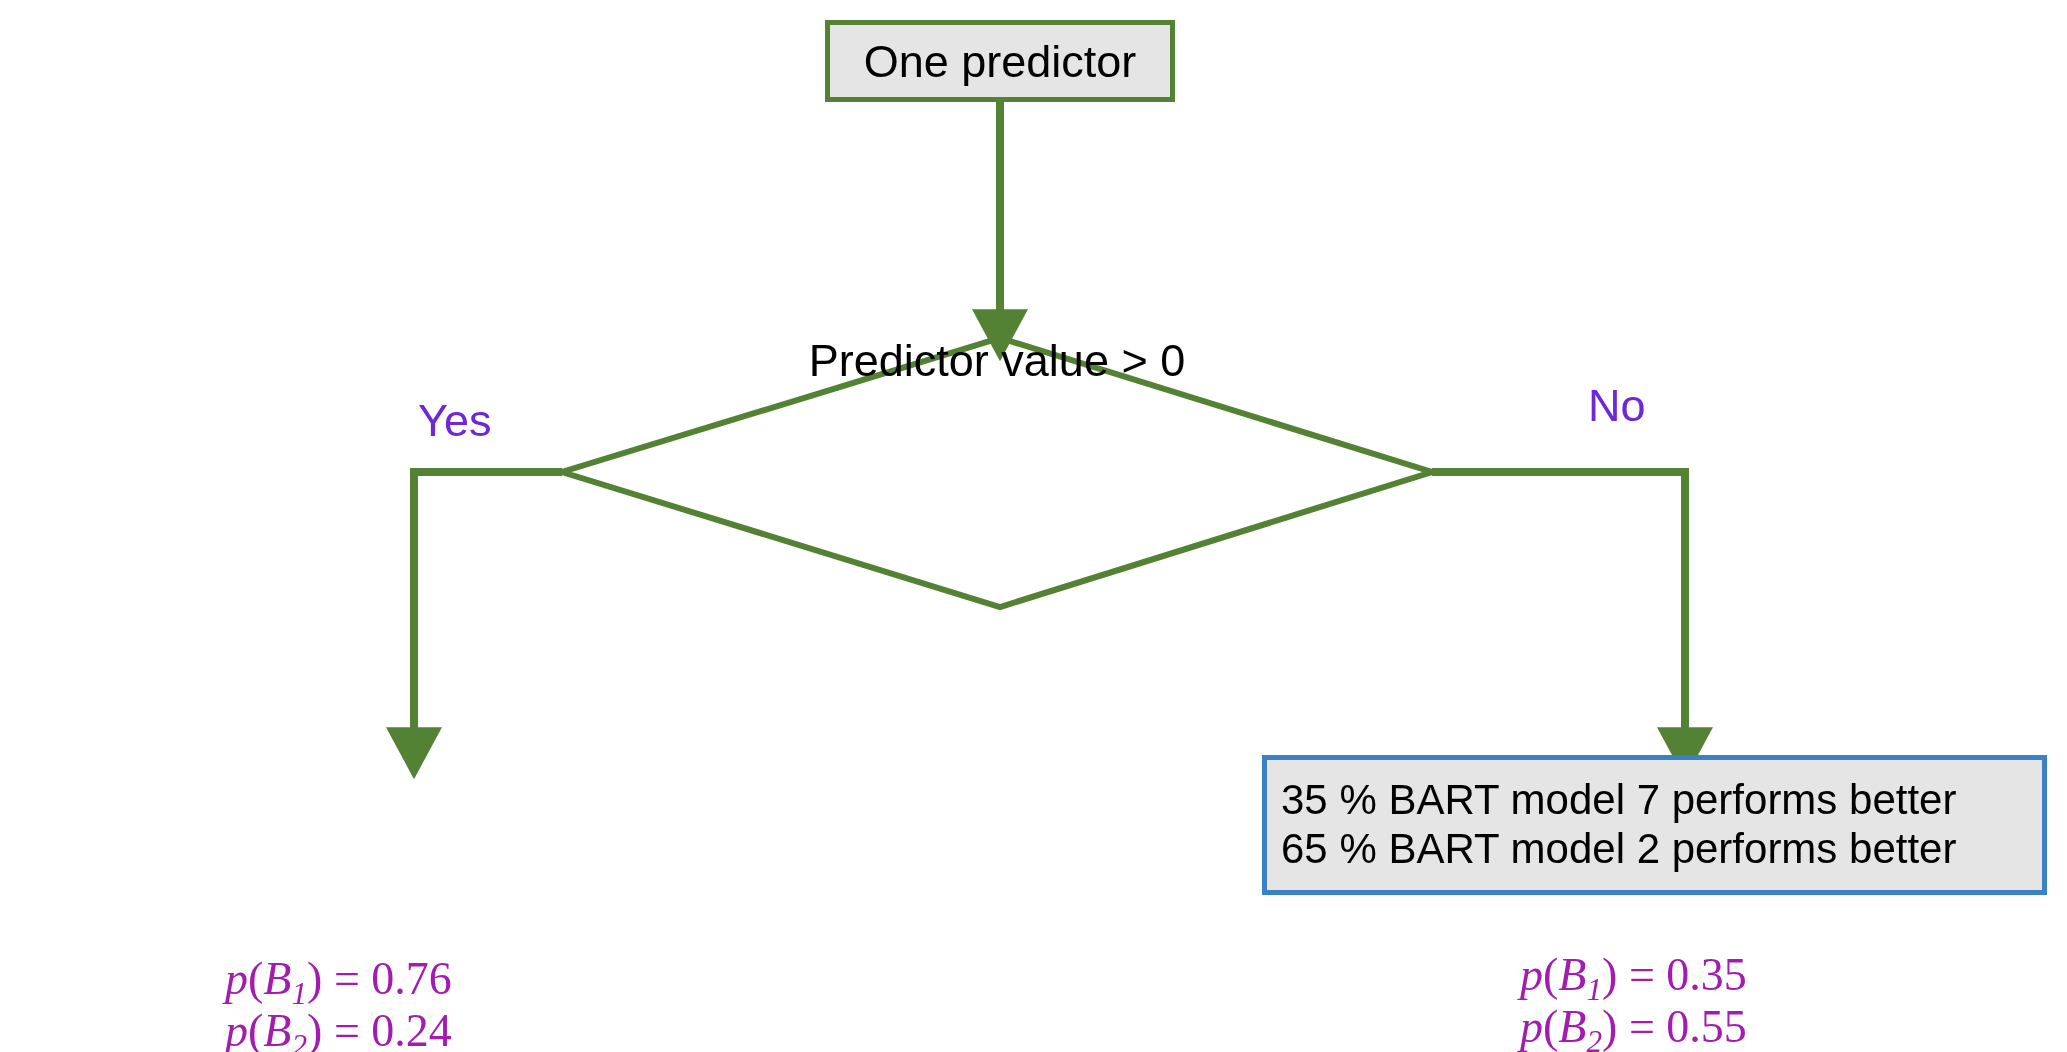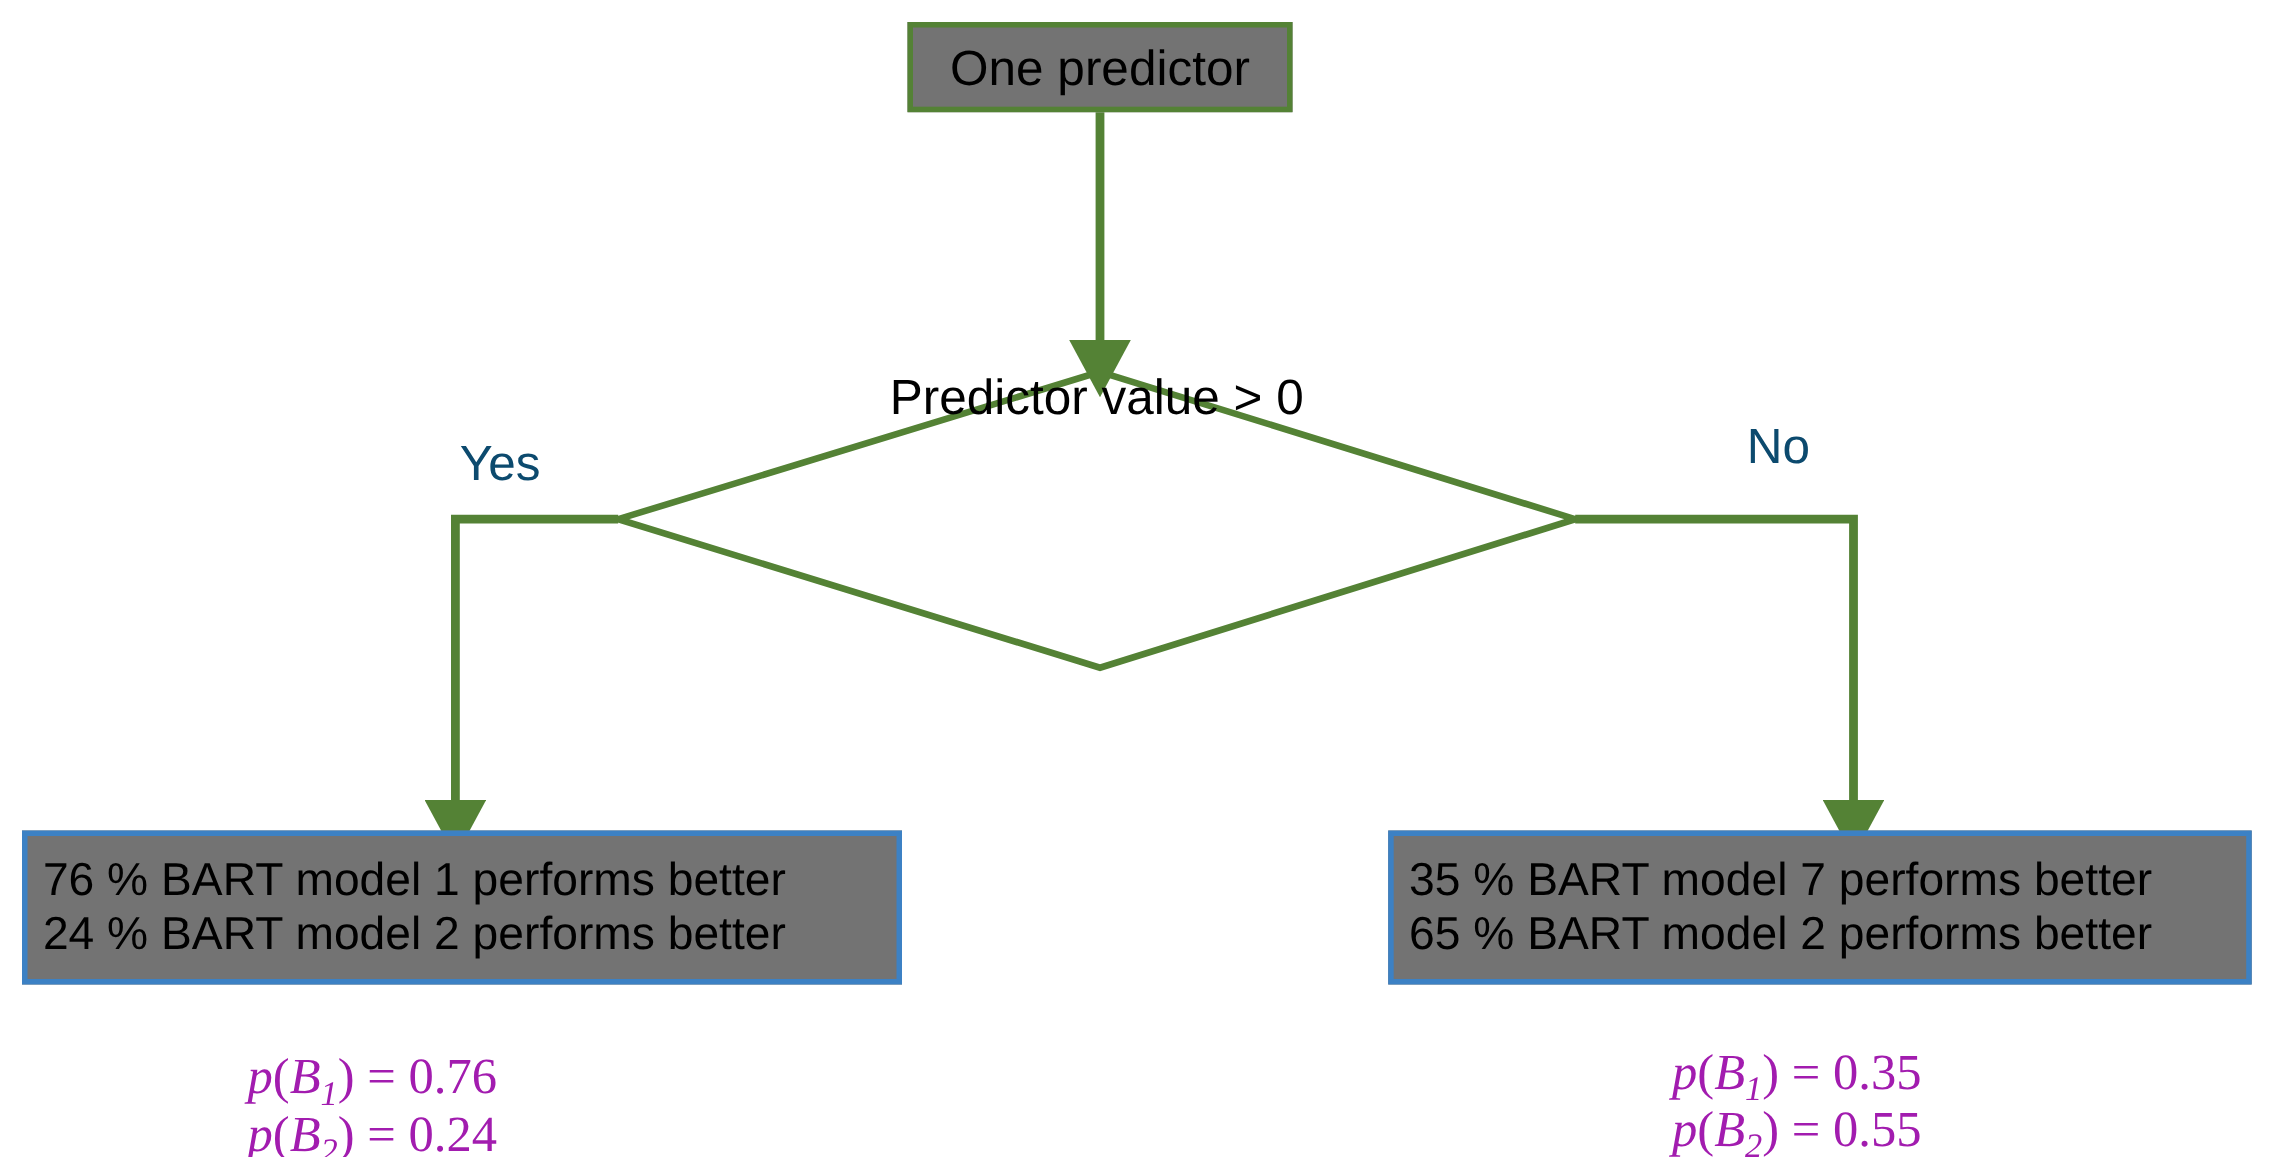--- a/index.html
+++ b/index.html
@@ -20,21 +20,21 @@
     left: 0;
     top: 0;
     width: 2067px;
     height: 1052px;
   }
 
   
   .node {
     position: absolute;
     box-sizing: border-box;
-    background: #737373;
+    background: #e5e5e5;
     display: flex;
     align-items: center;
     justify-content: center;
   }
 
   .proc-node {
     border: 5px solid #548235;
   }
   #node-one-predictor {
     left: 825px;
@@ -65,21 +65,21 @@
     font-size: 45px;
     color: #000000;
     line-height: 1;
     white-space: nowrap;
   }
 
   
   .branch-label {
     position: absolute;
     font-size: 45px;
-    color: #0c4a6e;
+    color: #6d28d9;
     line-height: 1;
     white-space: nowrap;
   }
   #branch-label-yes { left: 418px; top: 398px; }
   #branch-label-no  { left: 1588px; top: 383px; }
 
   
   .result-node {
     border: 5px solid #3C81C4;
     flex-direction: column;
@@ -162,24 +162,20 @@
     <span class="proc-label">One predictor</span>
   </div>
 
   <div id="decision-label-wrap">
     <span class="decision-label">Predictor value &gt; 0</span>
   </div>
 
   <span class="branch-label" id="branch-label-yes">Yes</span>
   <span class="branch-label" id="branch-label-no">No</span>
 
-  <div class="node result-node" id="node-result-left">
-    <span class="result-line">76 % BART model 1 performs better</span>
-    <span class="result-line">24 % BART model 2 performs better</span>
-  </div>
 
   <div class="node result-node" id="node-result-right">
     <span class="result-line">35 % BART model 7 performs better</span>
     <span class="result-line">65 % BART model 2 performs better</span>
   </div>
 
   <div class="math-block" id="math-left">
     <span class="math-line">
       <span class="math-var">p</span><span class="math-op">(</span><span class="math-var">B</span><span class="math-sub">1</span><span class="math-op">)</span><span class="math-op"> = </span><span class="math-num">0.76</span>
     </span>

